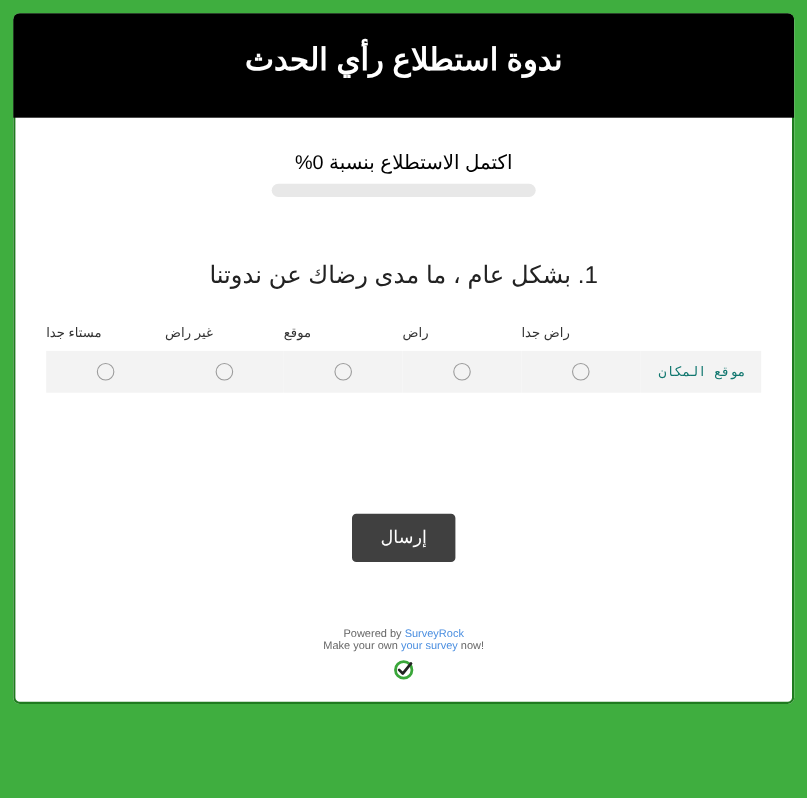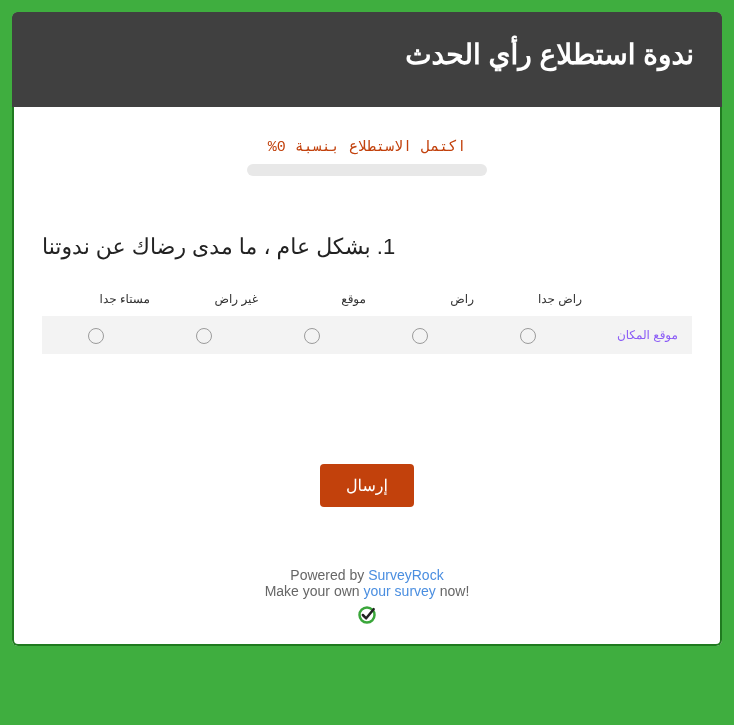--- a/index.html
+++ b/index.html
@@ -13,78 +13,78 @@
     padding: 12px;
   }
   .frame {
     width: 710px;
     background: #ffffff;
     border-radius: 6px;
     overflow: hidden;
     box-shadow: 0 0 0 2px #1f7a1f inset;
   }
   .header {
-    background: #404040;
+    background: #000000;
     color: #ffffff;
-    text-align: right;
+    text-align: center;
     padding: 26px 28px 36px 28px;
   }
   .header h1 {
     font-size: 28px;
     font-weight: 700;
     direction: rtl;
   }
   .progress-wrap {
     text-align: center;
     margin-top: 30px;
   }
   .progress-text {
-    font-size: 15px;
-    color: #c2410c;
+    font-size: 18px;
+    color: #000000;
     direction: rtl;
-    font-family: Liberation Mono, monospace;
   }
   .progress-bar {
     width: 240px;
     height: 12px;
     background: #e8e8e8;
     border-radius: 6px;
     margin: 8px auto 0 auto;
   }
   .question-block {
     margin: 58px 30px 0 30px;
   }
   .question-title {
-    text-align: left;
+    text-align: center;
     font-size: 22px;
     font-weight: 400;
     color: #222;
     direction: rtl;
     margin-bottom: 26px;
   }
   table.matrix {
     width: 100%;
     border-collapse: collapse;
     table-layout: fixed;
   }
   table.matrix th {
     font-size: 12px;
     font-weight: 400;
     color: #333;
-    text-align: right;
+    text-align: left;
     padding: 6px 0 10px 0;
     direction: rtl;
   }
   table.matrix th.rowhead, table.matrix td.rowhead {
     width: 110px;
     text-align: right;
     font-size: 12px;
-    color: #8b5cf6;
+    color: #0f766e;
     padding-right: 14px;
     direction: rtl;
+    font-family: Liberation Mono, monospace;
   }
   table.matrix td {
     text-align: center;
     padding: 10px 0;
   }
   table.matrix tr.alt td {
     background: #f3f3f3;
   }
   .radio {
     display: inline-block;
@@ -94,33 +94,33 @@
     border-radius: 50%;
     vertical-align: middle;
     cursor: pointer;
   }
   .submit-wrap {
     text-align: center;
     margin-top: 110px;
   }
   .submit-btn {
     display: inline-block;
-    background: #c2410c;
+    background: #404040;
     color: #ffffff;
     border: none;
     font-size: 16px;
     padding: 12px 26px;
     border-radius: 4px;
     cursor: pointer;
     direction: rtl;
     text-align: right;
   }
   .footer {
     text-align: center;
-    font-size: 14px;
+    font-size: 10px;
     color: #666;
     margin-top: 60px;
     padding-bottom: 18px;
   }
   .footer a { color: #4a8ee0; text-decoration: none; }
   .logo-wrap { text-align: center; margin-top: 6px; }
   .logo-ico {
     width: 20px;
     height: 20px;
     display: inline-block;

